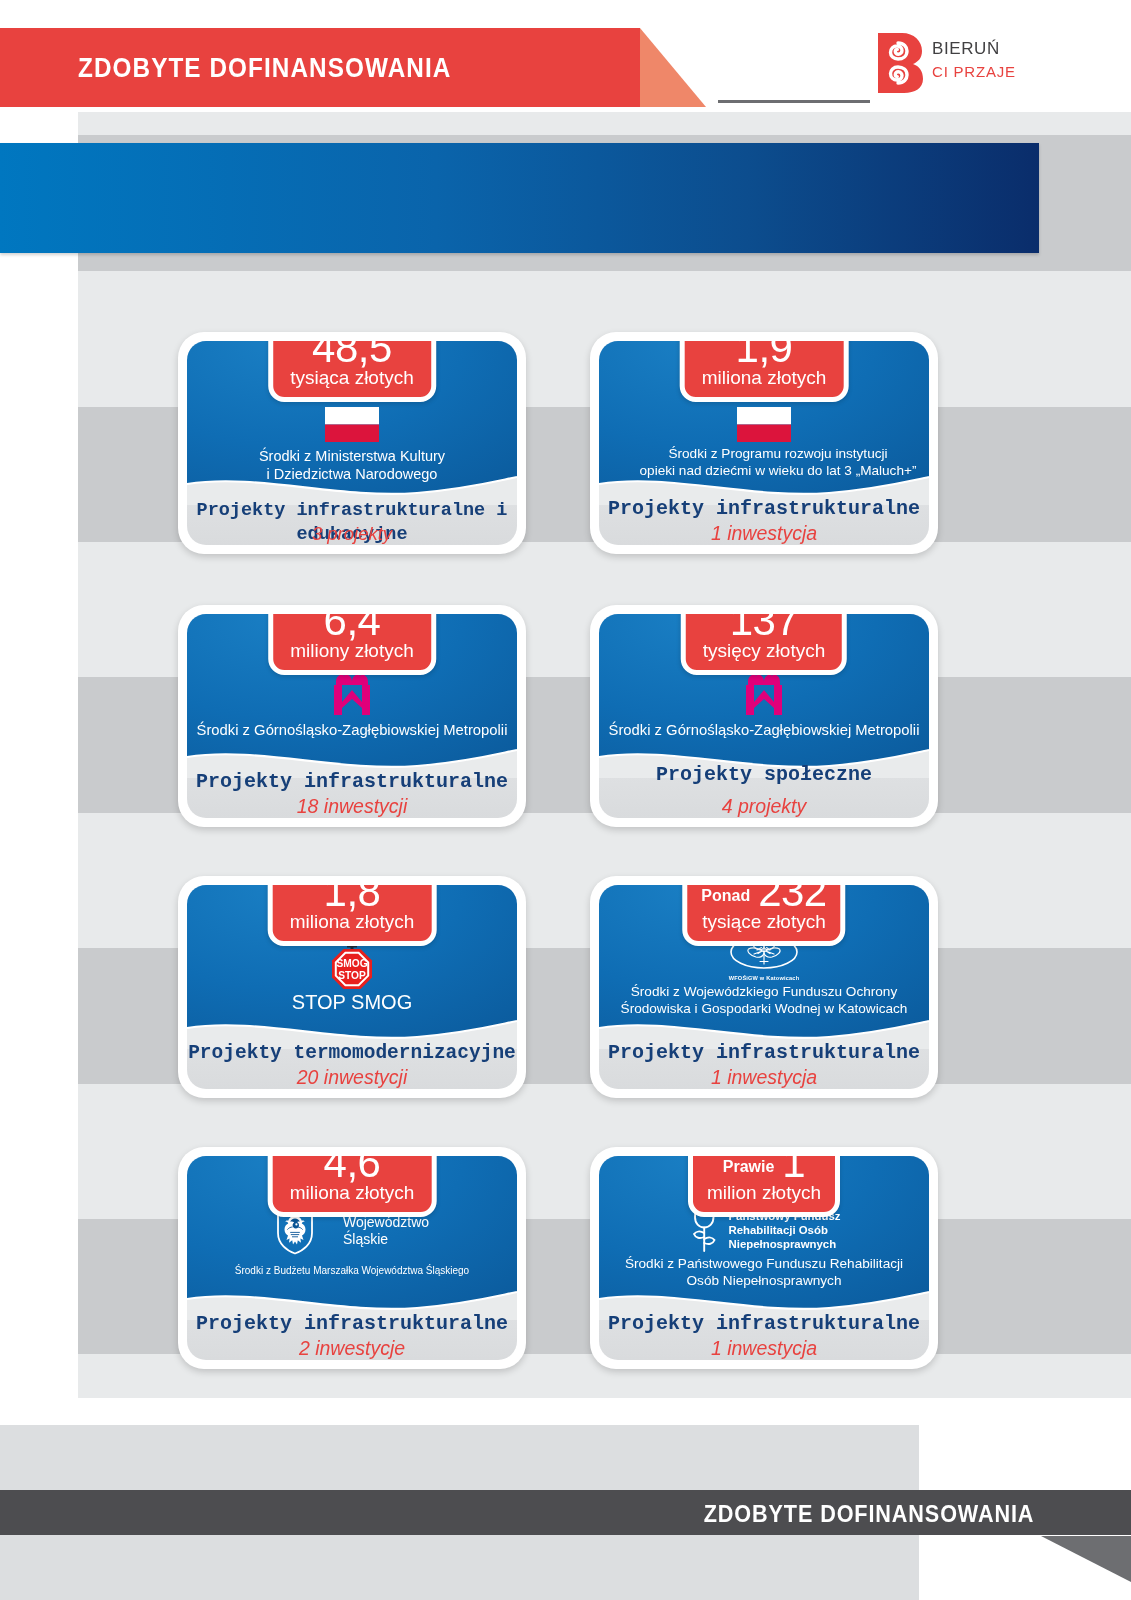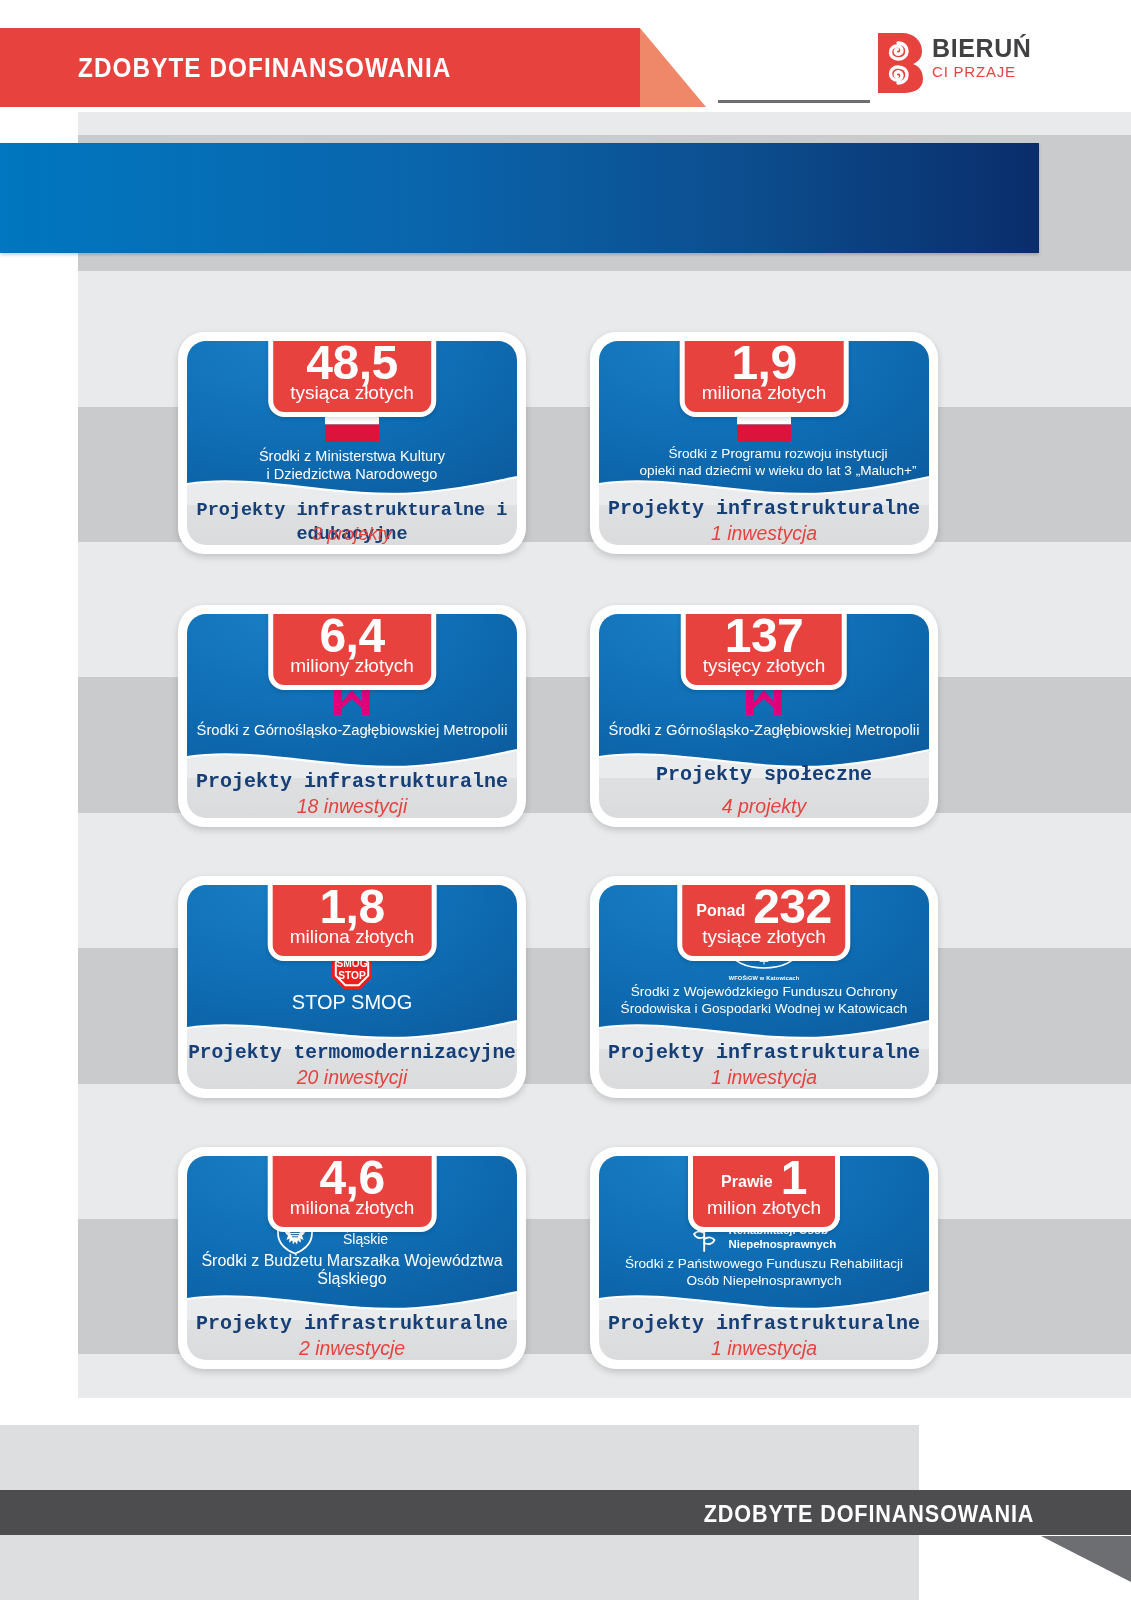--- a/index.html
+++ b/index.html
@@ -31,21 +31,21 @@
     position:absolute; left:718px; top:100px; width:152px; height:3px;
     background:#6d6e71;
   }
   
   #logo{ position:absolute; left:876px; top:31px; width:164px; height:64px; }
   .logo-mark{
     position:absolute; left:0; top:0; width:48px; height:64px;
   }
   .logo-txt{ position:absolute; left:56px; top:4px; }
   .logo-name{
-    font-size:25px; font-weight:bold; color:#414042; letter-spacing:0.6px;
+    font-size:17px; font-weight:normal; color:#414042; letter-spacing:0.6px;
     line-height:27px; white-space:nowrap;
   }
   .logo-tag{
     font-size:15px; color:#e8423f; letter-spacing:0.8px;
     line-height:18px; white-space:nowrap; margin-top:1px;
   }
 
   
   #bg-outer{
     position:absolute; left:78px; top:112px; width:1053px; height:1286px;
@@ -89,22 +89,22 @@
   .bubble{
     position:absolute; left:50%; transform:translateX(-50%);
     top:-26px; background:#e8423f; border:5px solid #ffffff;
     border-radius:16px; padding:6px 17px 9px;
     text-align:center; color:#ffffff; min-width:134px;
     box-shadow:0 2px 4px rgba(0,0,0,0.14);
     z-index:5;
   }
   .bubble.wide{ padding:6px 14px 9px; }
   .bub-num{
-    font-size:48px; font-weight:bold; line-height:44px;
-    letter-spacing:-0.5px; white-space:nowrap;margin-top:15px;
+    font-size:42px; font-weight:normal; line-height:44px;
+    letter-spacing:-0.5px; white-space:nowrap;
   }
   .bub-unit{
     font-size:19px; line-height:21px; white-space:nowrap; margin-top:-3px;
   }
   .bub-row{ display:flex; align-items:flex-end; justify-content:center; gap:8px; }
   .bub-pre{
     font-size:16px; font-weight:bold; line-height:22px; padding-bottom:7px;
   }
 
   
@@ -397,21 +397,21 @@
               <circle cx="21.4" cy="17.4" r="1.1" fill="#ffffff"></circle>
               <path d="M12.4 22.6 C13.6 21 15.6 20 17.6 20 M27.6 22.6 C26.4 21 24.4 20 22.4 20" stroke="#0a5595" stroke-width="0.9" fill="none"></path>
               <path d="M15.2 25.4 L24.8 25.4 M15.8 27.6 L24.2 27.6 M17 29.8 L23 29.8" stroke="#0a5595" stroke-width="0.9" fill="none"></path>
             </g>
           </svg>
           <div style="color:#ffffff;font-size:14px;line-height:17px;text-align:left;">
             <div>Województwo</div>
             <div>Śląskie</div>
           </div>
         </div>
-        <div class="src" style="top:96px;font-size:16px;">
+        <div class="src" style="top:106px;font-size:10px;">
           <div>Środki z Budżetu Marszałka Województwa Śląskiego</div>
         </div>
         <div class="cat" style="top:156px;">Projekty infrastrukturalne</div>
         <div class="cnt" style="top:181px;">2 inwestycje</div>
       </div>
       <div class="bubble">
         <div class="bub-num">4,6</div>
         <div class="bub-unit">miliona złotych</div>
       </div>
     </div>

